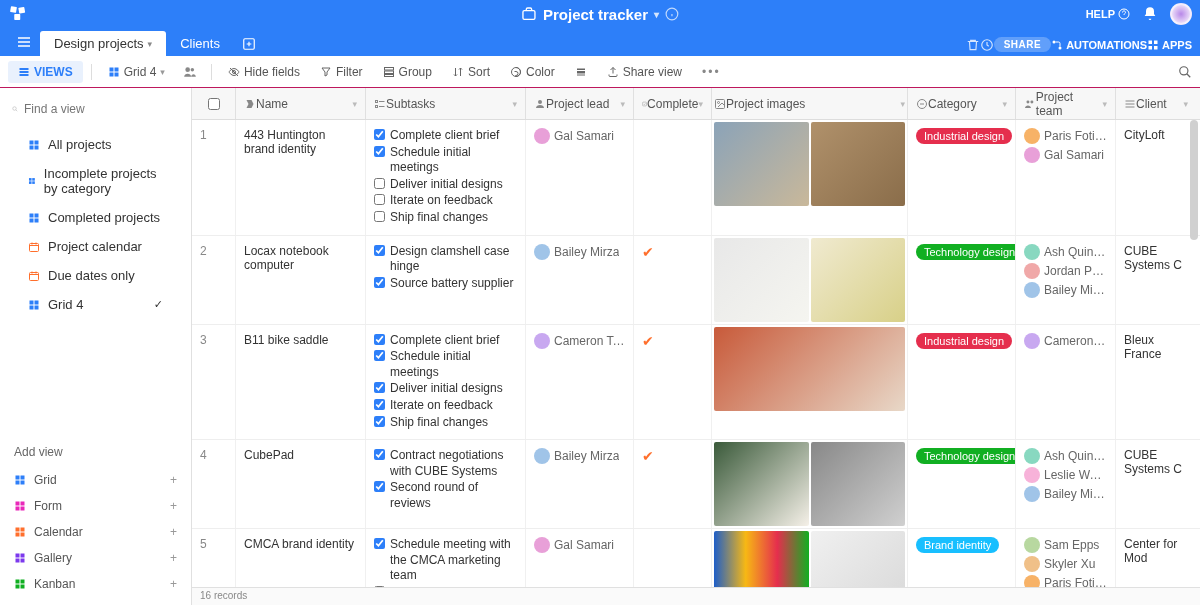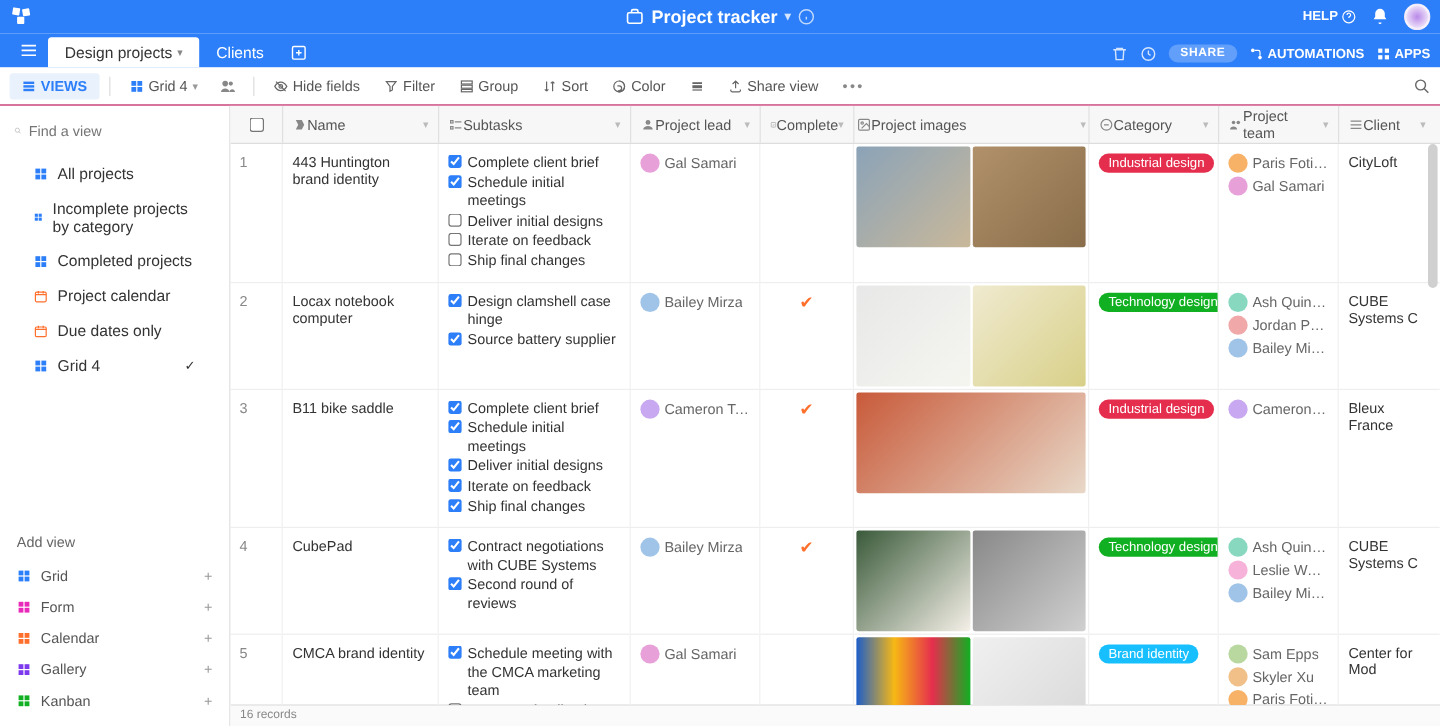--- a/index.html
+++ b/index.html
@@ -14,21 +14,21 @@
 .topbar-center { position: absolute; left: 50%; transform: translateX(-50%); display: flex; align-items: center; gap: 6px; font-weight: 600; font-size: 15px; }
 .topbar-right { margin-left: auto; display: flex; align-items: center; gap: 12px; font-size: 11px; }
 .avatar-top { width: 22px; height: 22px; border-radius: 50%; background: #fff; border: 2px solid rgba(255,255,255,0.5); }
 
 
 .tabsbar { background: #2d7ff9; height: 28px; display: flex; align-items: flex-end; padding: 0 8px; position: relative; }
 .hamburger { color: #fff; padding: 0 8px; margin-bottom: 6px; cursor: pointer; }
 .tab { padding: 5px 14px; font-size: 13px; color: #fff; cursor: pointer; border-radius: 3px 3px 0 0; display: flex; align-items: center; gap: 4px; }
 .tab.active { background: #fff; color: #333; font-weight: 500; }
 .tab-add { color: #fff; padding: 5px 8px; cursor: pointer; }
-.tabsbar-right { margin-left: auto; display: flex; align-items: center; gap: 10px; color: #fff; margin-bottom: 4px; font-size: 11px; }
+.tabsbar-right { margin-left: auto; display: flex; align-items: center; color: #fff; margin-bottom: 4px; font-size: 11px; }
 .tabsbar-right .share-pill { background: rgba(255,255,255,0.25); border-radius: 10px; padding: 2px 10px; font-weight: 600; font-size: 10px; letter-spacing: 0.5px; }
 .tabsbar-right .item { display: flex; align-items: center; gap: 3px; cursor: pointer; font-weight: 600; }
 
 
 .toolbar { height: 32px; border-bottom: 1px solid #be185d; display: flex; align-items: center; padding: 0 8px; gap: 4px; font-size: 12px; color: #555; }
 .toolbar .views-btn { background: #e9f1fd; color: #2d7ff9; border-radius: 3px; padding: 4px 10px; display: flex; align-items: center; gap: 4px; font-weight: 600; cursor: pointer; }
 .toolbar .view-name { display: flex; align-items: center; gap: 4px; padding: 4px 8px; cursor: pointer; }
 .toolbar .sep { width: 1px; height: 16px; background: #ddd; margin: 0 4px; }
 .toolbar .tool { display: flex; align-items: center; gap: 4px; padding: 4px 8px; border-radius: 3px; cursor: pointer; }
 .toolbar .spacer { flex: 1; }
@@ -55,21 +55,21 @@
 .gh { display: flex; align-items: center; gap: 0; padding: 0 8px; border-right: 1px solid #e0e0e0; font-size: 12px; color: #555; position: relative; }
 .gh .dd { margin-left: auto; color: #bbb; font-size: 9px; }
 .grid-body { flex: 1; overflow-y: auto; overflow-x: hidden; }
 .grid-row { display: flex; border-bottom: 1px solid #eee; min-height: 88px; }
 .gc { padding: 8px 8px; border-right: 1px solid #f0f0f0; font-size: 12px; overflow: hidden; }
 .col-num { width: 44px; text-align: center; color: #888; flex-shrink: 0; display: flex; }
 .col-num-h { display:flex; align-items:center; justify-content:center; }
 .col-name { width: 130px; flex-shrink: 0; }
 .col-subtasks { width: 160px; flex-shrink: 0; }
 .col-lead { width: 108px; flex-shrink: 0; }
-.col-complete { width: 78px; flex-shrink: 0; text-align: center; }
+.col-complete { width: 78px; flex-shrink: 0; }
 .col-images { width: 196px; flex-shrink: 0; padding: 2px; }
 .col-category { width: 108px; flex-shrink: 0; }
 .col-team { width: 100px; flex-shrink: 0; }
 .col-client { width: 80px; flex-shrink: 0; border-right: none; }
 
 .subtask { display: flex; align-items: flex-start; gap: 5px; margin-bottom: 1px; line-height: 1.3; }
 .subtask input { margin-top: 1px; accent-color: #2d7ff9; width: 11px; height: 11px; flex-shrink: 0; }
 .subtask span { font-size: 12px; }
 
 .person { display: flex; align-items: center; gap: 4px; margin-bottom: 3px; }

